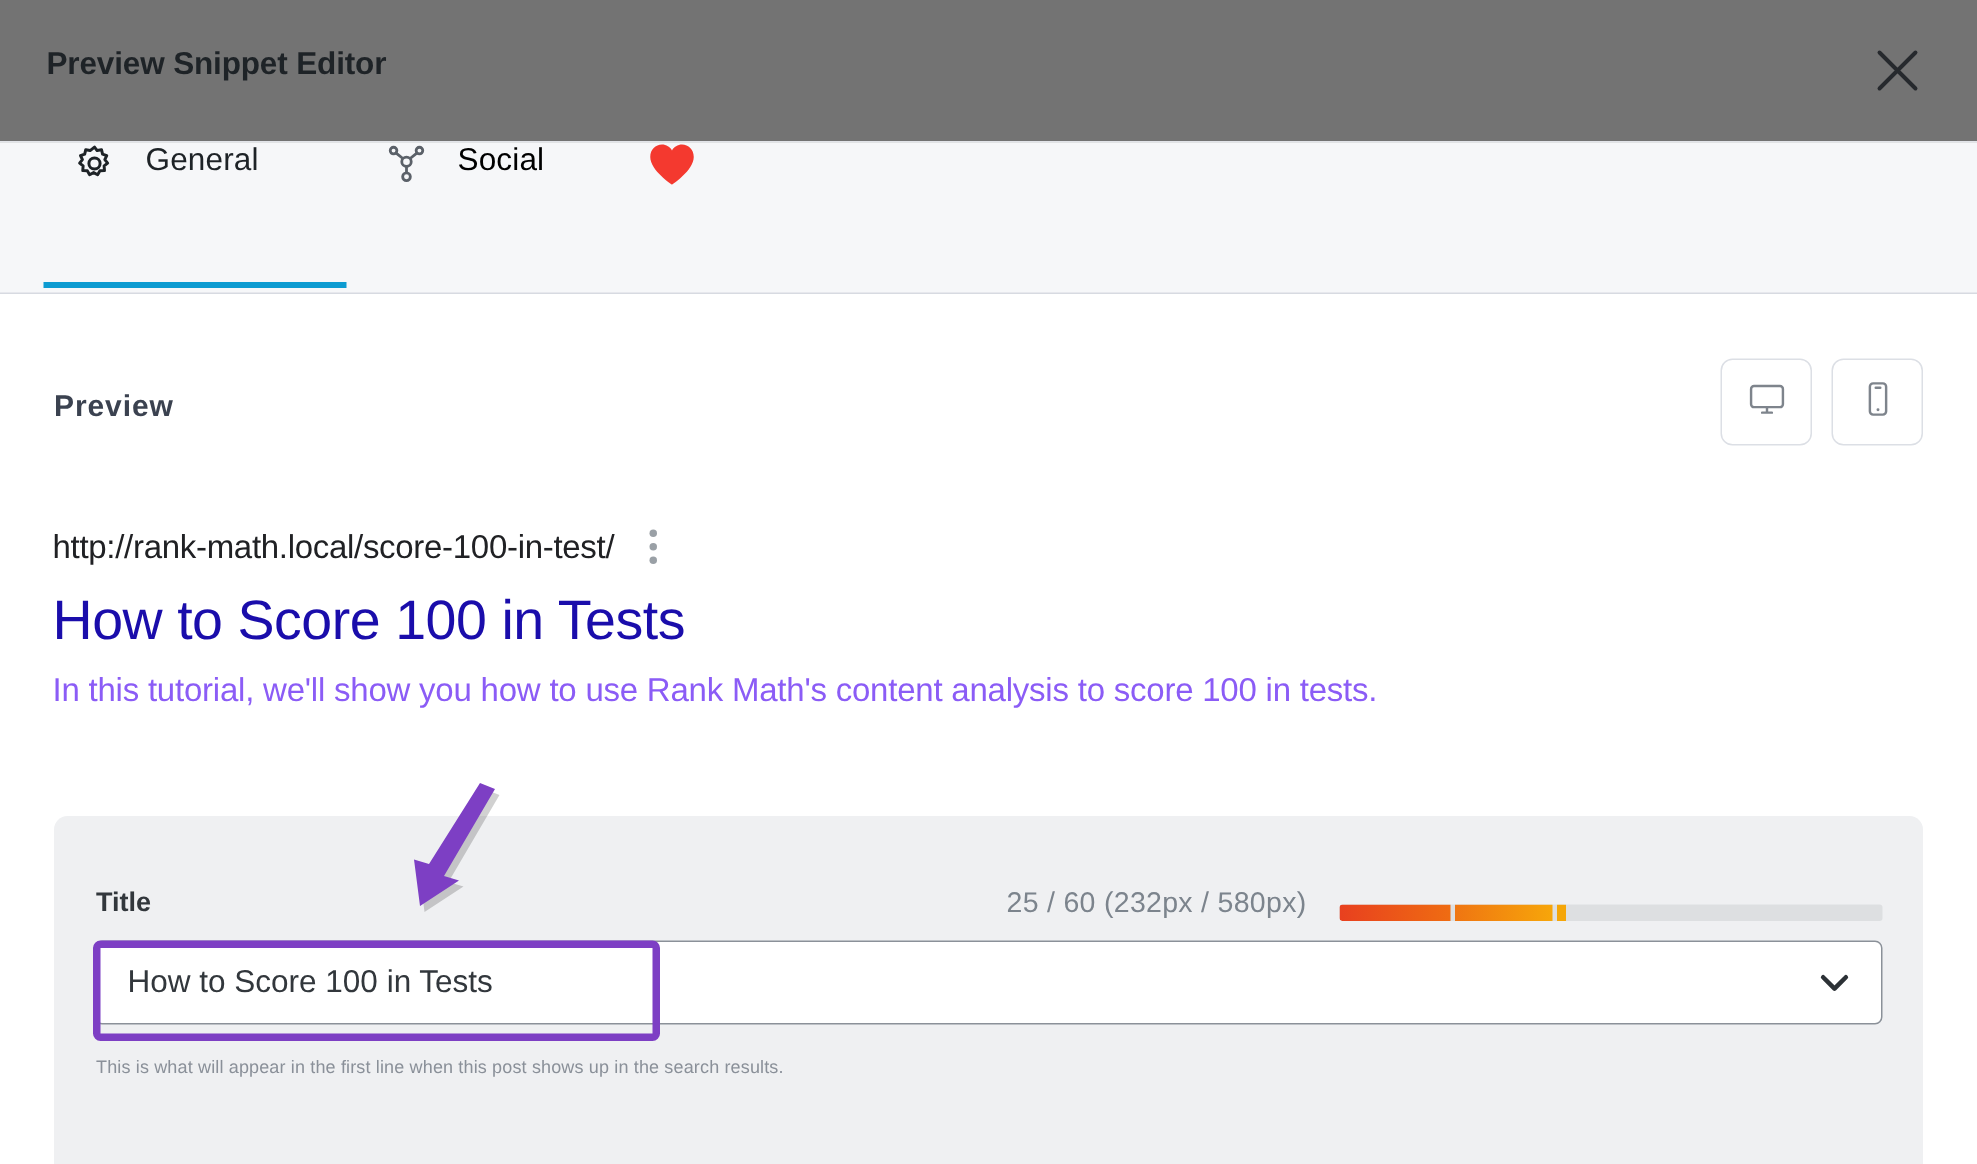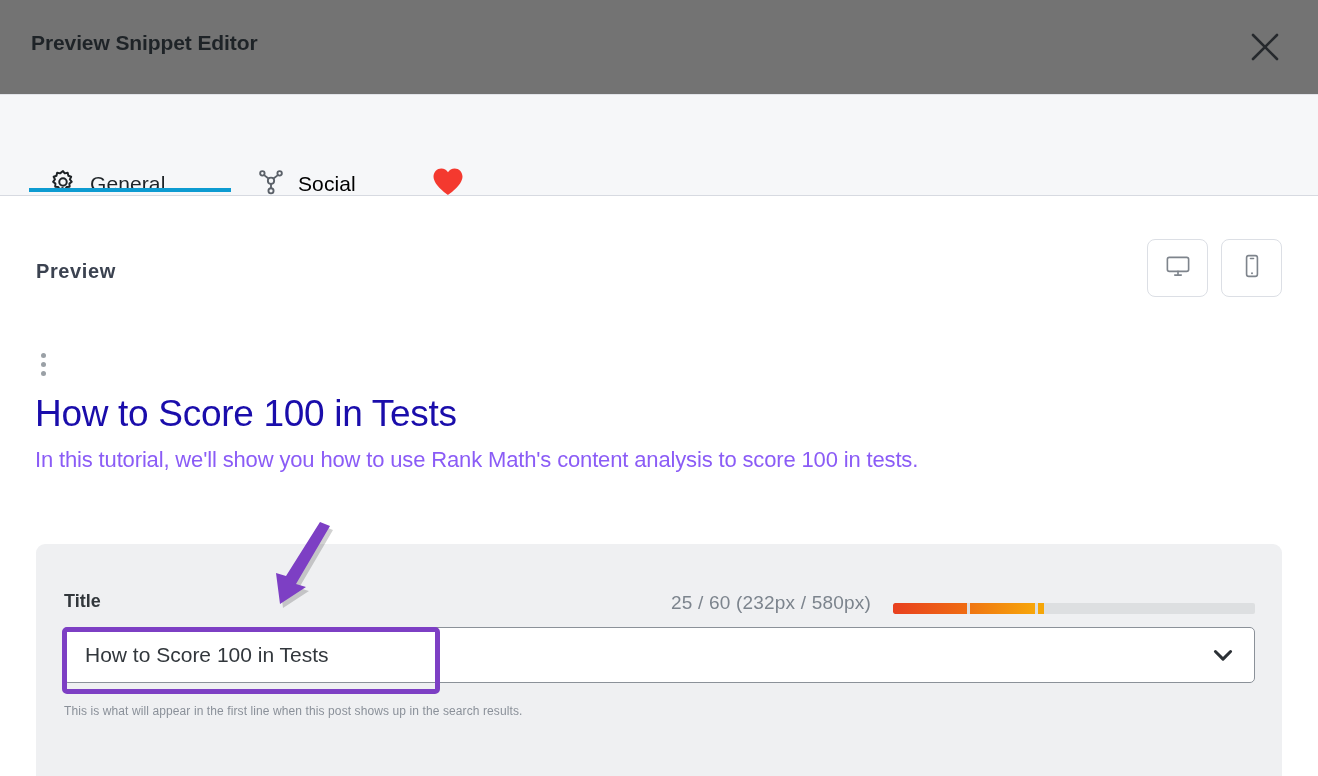--- a/index.html
+++ b/index.html
@@ -50,22 +50,22 @@
     left: 0; top: 95px;
     width: 1318px; height: 101px;
     background: #f6f7f9;
     border-bottom: 1px solid #d7dae1;
   }
   .tab {
     position: absolute;
     top: 0;
     height: 101px;
     display: flex;
-    align-items: flex-end;
-    gap: 13px;
+    align-items: flex-start;
+    gap: 20px;
     cursor: pointer;
     padding: 0 20px;
   }
   .tab-general { left: 29px; }
   .tab-social  { left: 237px; }
   .tab-heart   { left: 418px; padding: 0 14px; }
   .tab-label {
     font-size: 21px;
     color: #000000;
     letter-spacing: 0.1px;
@@ -312,20 +312,21 @@
           <rect x="7" y="2.4" width="10" height="19.2" rx="2"></rect>
           <path d="M10.6 5.1h2.8" stroke-linecap="round"></path>
           <circle cx="12" cy="18.6" r="0.9" fill="#7e848c" stroke="none"></circle>
         </svg>
       </span>
     </div>
   </div>
 
   <div class="serp">
     <div class="serp-url-row">
+      <span class="serp-url">http://rank-math.local/score-100-in-test/</span>
       <span class="serp-dots">
         <i></i>
           <i></i>
           <i></i>
       </span>
     </div>
     <div class="serp-title">How to Score 100 in Tests</div>
     <div class="serp-desc">In this tutorial, we'll show you how to use Rank Math's content analysis to score 100 in tests.</div>
   </div>
 

